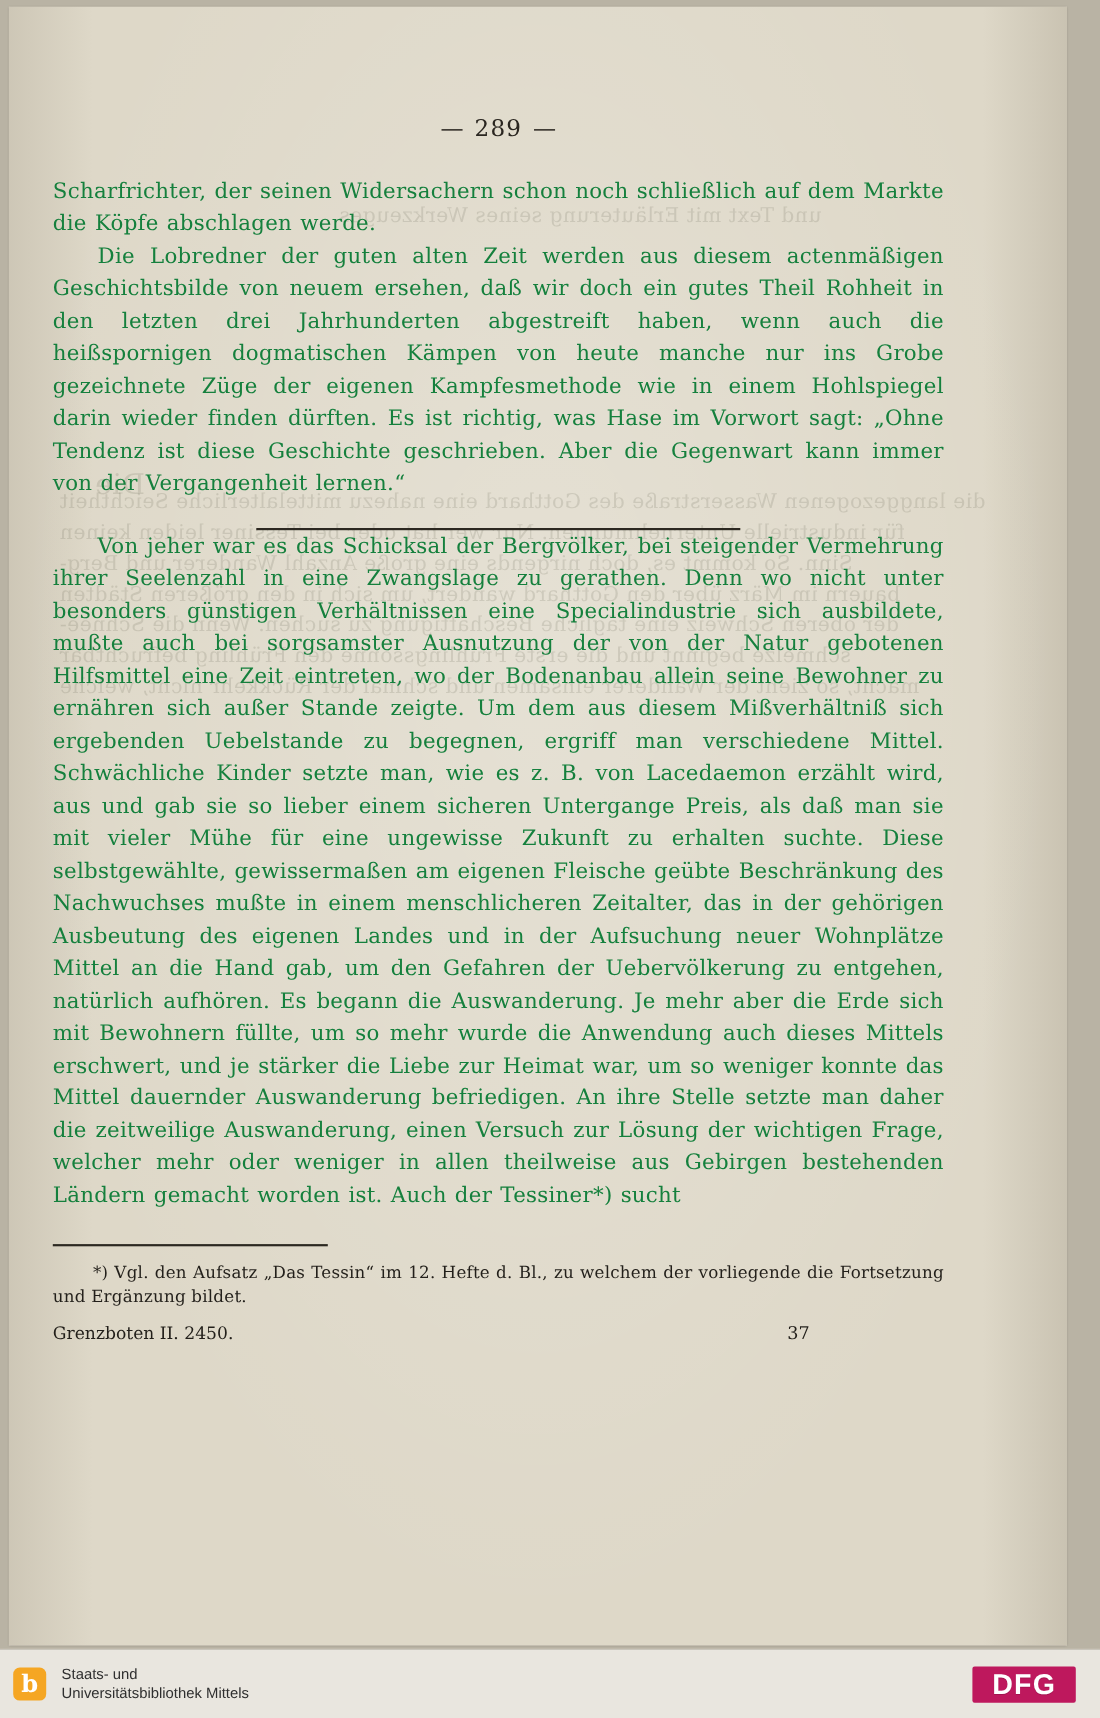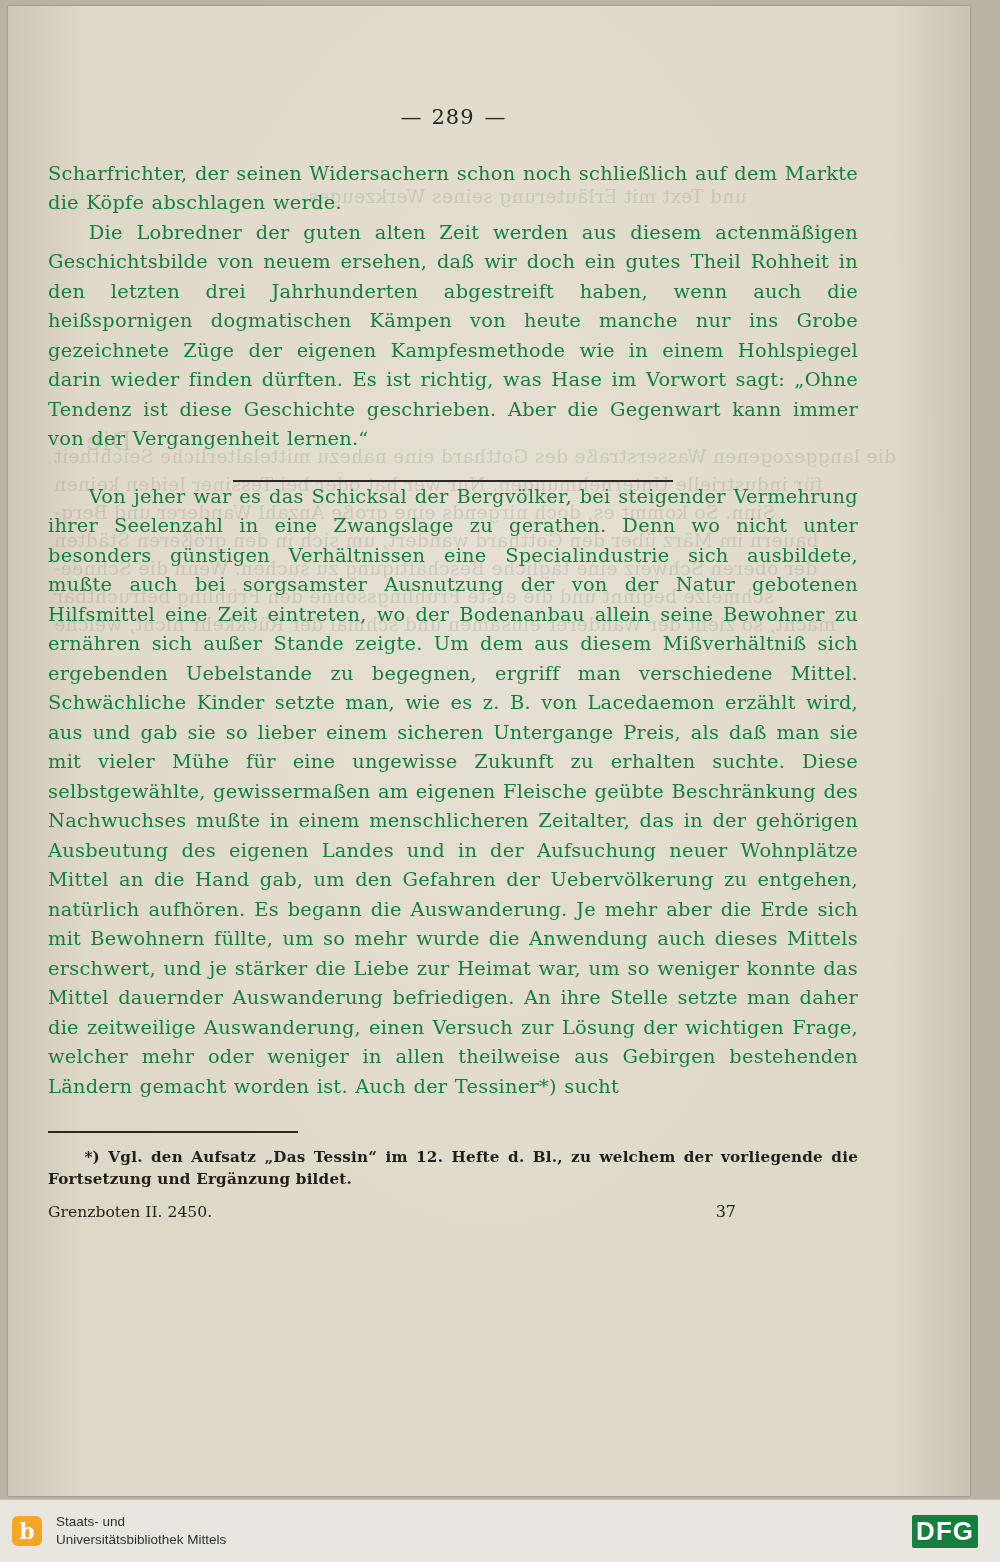--- a/index.html
+++ b/index.html
@@ -100,21 +100,20 @@
     height: 2px;
     background: #2c2821;
     margin: 30px 0 14px 0;
   }
   .footnote {
     font-size: 15.2px;
     line-height: 1.42;
     color: #221f1a;
     text-align: justify;
     letter-spacing: 0.2px;
-    font-weight: bold;
   }
   .footnote p { margin: 0; }
   .footnote p.ind { text-indent: 2.4em; }
 
   .colophon {
     margin-top: 12px;
     font-size: 15.6px;
     color: #221f1a;
     display: flex;
     justify-content: space-between;
@@ -159,22 +158,22 @@
     white-space: pre-line;
   }
   #dfg-logo {
     margin-left: auto;
     margin-right: 22px;
     font-family: "Liberation Sans", sans-serif;
     font-weight: bold;
     font-size: 26px;
     letter-spacing: 1px;
     color: #ffffff;
-    background: #15803d;
-    padding: 1px 4px;
+    background: #be185d;
+    padding: 1px 18px;
     border-radius: 2px;
     text-shadow: 0 1px 0 rgba(0,0,0,0.15);
   }
 </style>
 </head>
 <body>
 
 <div id="page-sheet">
 
   <div class="ghost" style="left:300px; top:180px;">und Text mit Erläuterung seines Werkzeuges</div>

